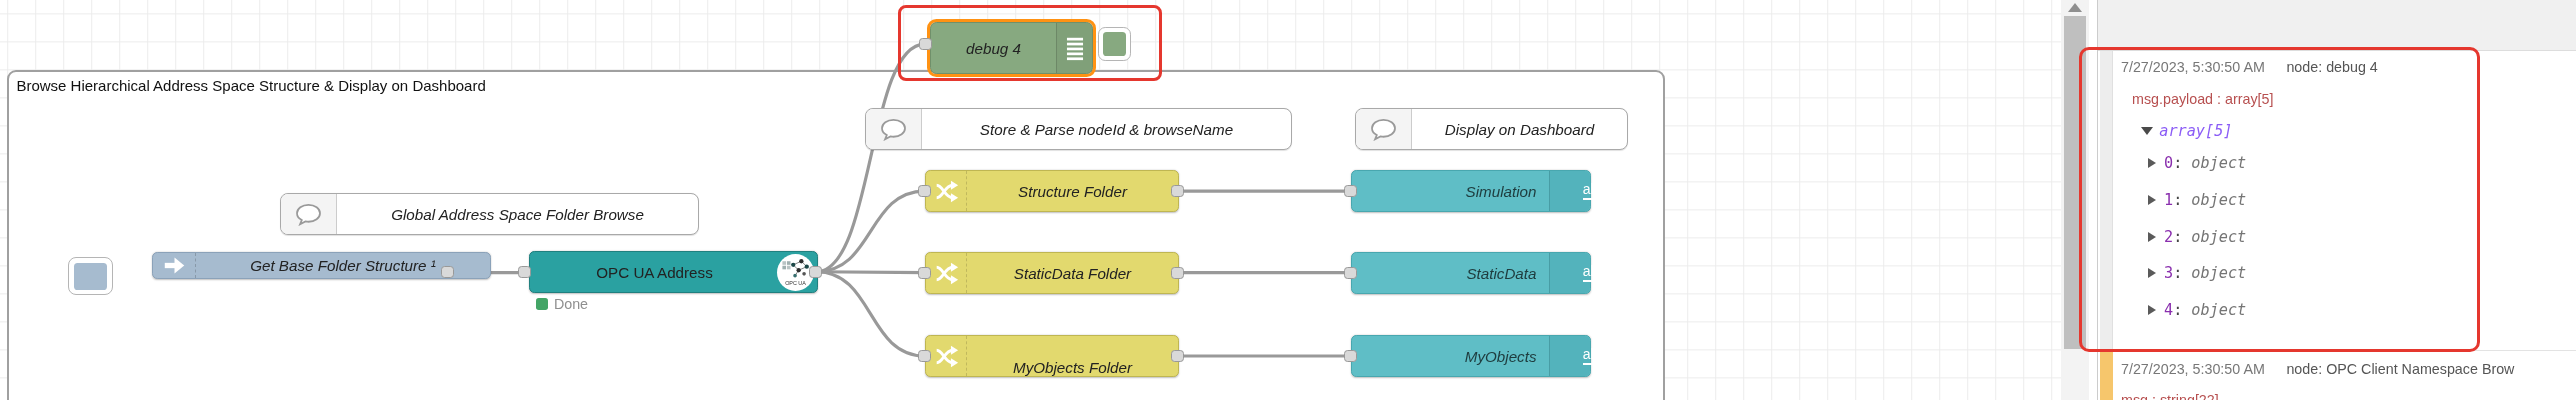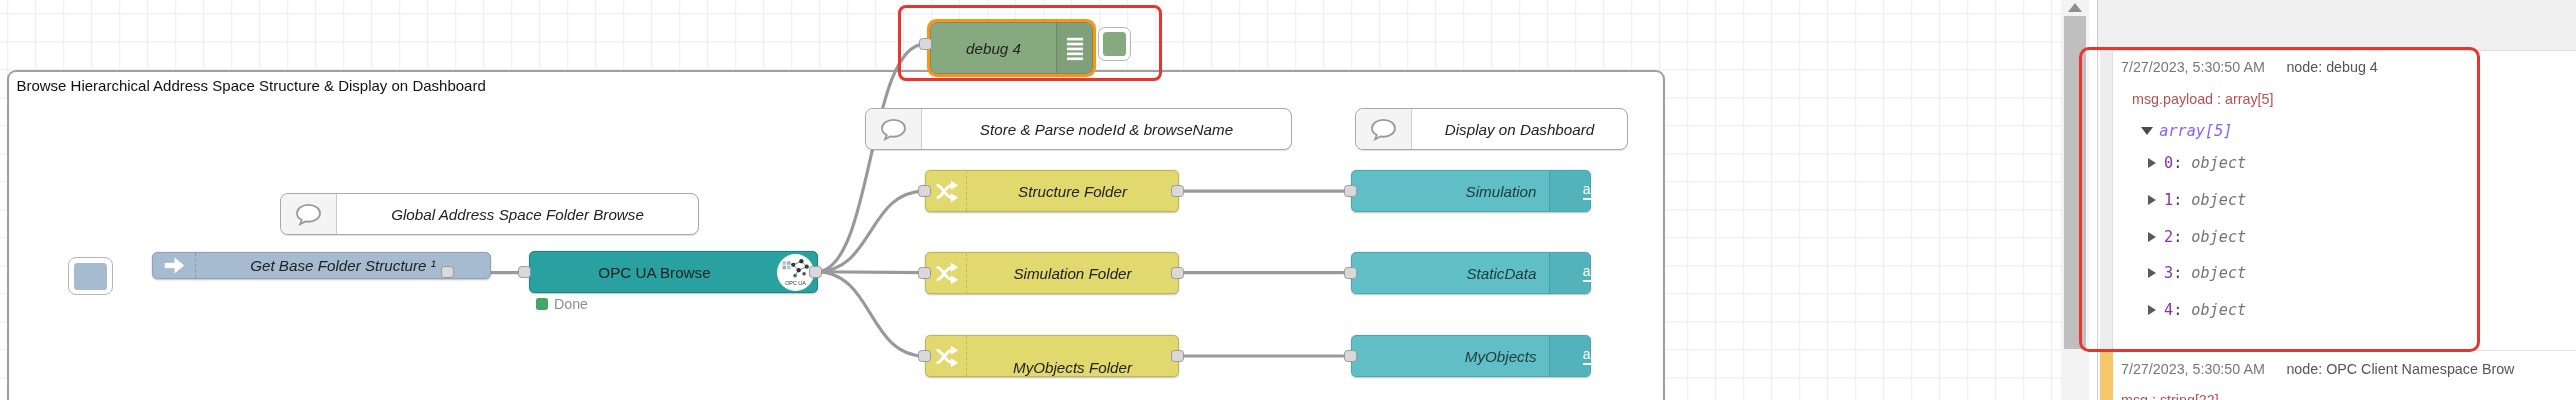--- a/index.html
+++ b/index.html
@@ -186,21 +186,21 @@
         <svg class="glyph" width="23" height="23" viewBox="0 0 26 26">
           <rect x="2" y="10" width="12" height="6" fill="#fff"></rect>
           <polygon points="13,4 24,13 13,22" fill="#fff"></polygon>
         </svg>
       </div>
       <div class="node-label">Get Base Folder Structure ¹</div>
     </div>
     <div class="port" style="left:441px; top:266px;"></div>
 
     <div id="opcua-node" class="node">
-      <div class="node-label">OPC UA Browse</div>
+      <div class="node-label">OPC UA Address</div>
       <div class="opc-icon">
         <svg class="glyph" width="37" height="37" viewBox="0 0 41 41">
           <rect x="6" y="8" width="4" height="4" fill="#b9c4c4"></rect>
             <rect x="11" y="8" width="4" height="4" fill="#9fb0b0"></rect>
           <rect x="6" y="13" width="4" height="4" fill="#9fb0b0"></rect>
             <rect x="11" y="13" width="4" height="4" fill="#b9c4c4"></rect>
           <line x1="18" y1="12" x2="27" y2="8" stroke="#777" stroke-width="1"></line>
           <line x1="27" y1="8" x2="33" y2="14" stroke="#777" stroke-width="1"></line>
           <line x1="18" y1="12" x2="24" y2="18" stroke="#777" stroke-width="1"></line>
           <line x1="24" y1="18" x2="33" y2="14" stroke="#777" stroke-width="1"></line>
@@ -255,21 +255,21 @@
 
     <div class="node change-node" style="top:252px;">
       <div class="icon-sec">
         <svg class="glyph" width="25" height="25" viewBox="0 0 28 28">
           <path d="M3 21 C10 21 12 7 21 7" stroke="#fff" stroke-width="3.2" fill="none"></path>
           <polygon points="19,2 27,7 19,12" fill="#fff"></polygon>
           <path d="M3 7 C10 7 12 21 21 21" stroke="#fff" stroke-width="3.2" fill="none"></path>
           <polygon points="19,16 27,21 19,26" fill="#fff"></polygon>
         </svg>
       </div>
-      <div class="node-label">Simulation Folder</div>
+      <div class="node-label">StaticData Folder</div>
     </div>
     <div class="port" style="left:918px; top:267px;"></div>
     <div class="port" style="left:1171px; top:267px;"></div>
 
     <div class="node change-node" style="top:335px;align-items:flex-end;">
       <div class="icon-sec">
         <svg class="glyph" width="25" height="25" viewBox="0 0 28 28">
           <path d="M3 21 C10 21 12 7 21 7" stroke="#fff" stroke-width="3.2" fill="none"></path>
           <polygon points="19,2 27,7 19,12" fill="#fff"></polygon>
           <path d="M3 7 C10 7 12 21 21 21" stroke="#fff" stroke-width="3.2" fill="none"></path>

